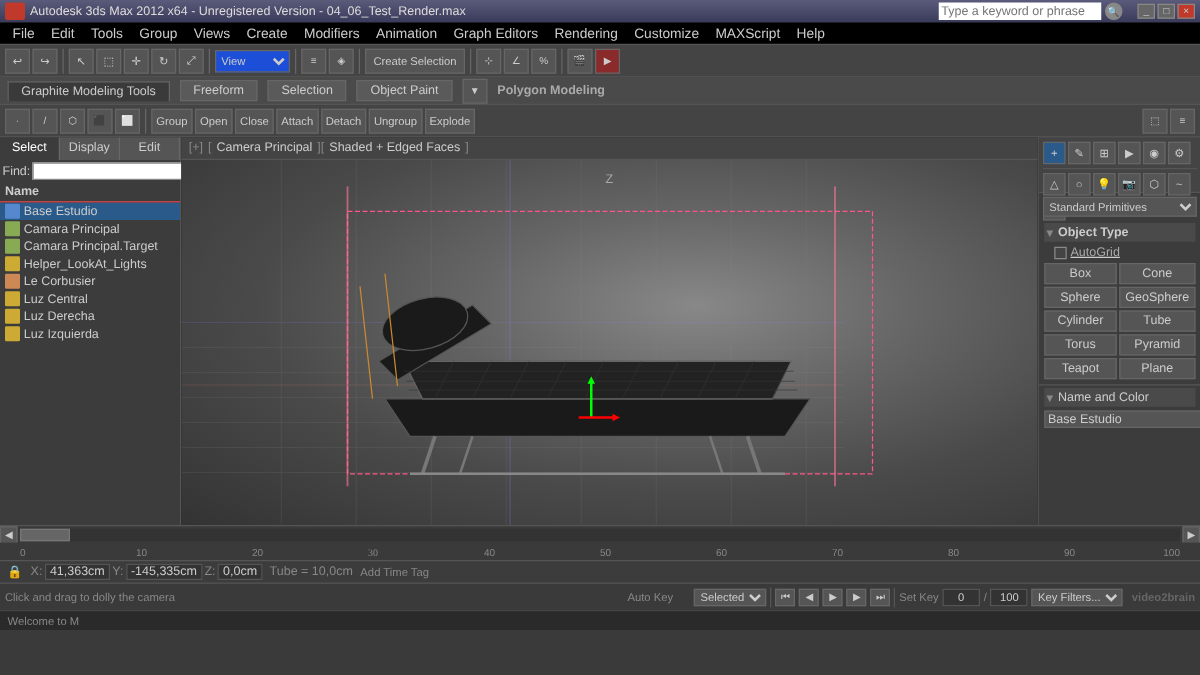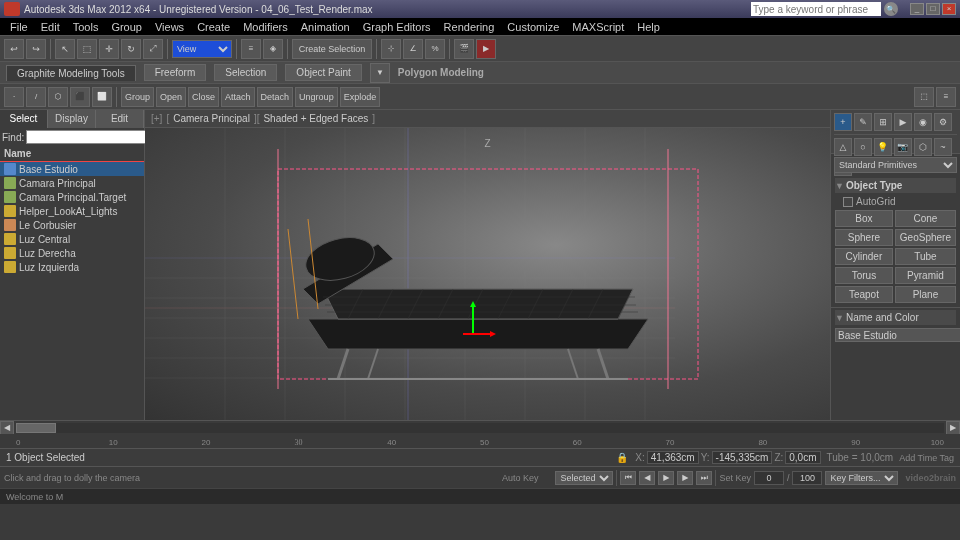--- a/index.html
+++ b/index.html
@@ -65,21 +65,21 @@
     #viewport-canvas { width: 100%; height: 100%; position: relative; overflow: hidden; }
     #viewport-bg { position: absolute; inset: 0; background: radial-gradient(ellipse at center, #787878 0%, #555 40%, #3a3a3a 100%); }
 
     
     #right-panel { width: 130px; background: #3c3c3c; border-left: 1px solid #555; display: flex; flex-direction: column; }
     #right-tabs { display: flex; flex-wrap: wrap; height: 44px; padding: 2px; gap: 1px; }
     .right-tab { width: 18px; height: 18px; background: #555; border: 1px solid #666; display: flex; align-items: center; justify-content: center; cursor: pointer; font-size: 9px; color: #ccc; }
     .right-tab.active { background: #2a5a8a; }
     .primitives-select { width: 100%; height: 16px; background: #555; border: 1px solid #666; color: #ccc; font-size: 9px; }
     .section-header { display: flex; align-items: center; gap: 4px; padding: 1px 0; color: #ccc; font-size: 10px; font-weight: bold; }
-    .autogrid-row { display: flex; align-items: center; gap: 3px; padding: 1px 4px; }
+    .autogrid-row { display: flex; align-items: center; gap: 3px; padding: 1px 4px; text-decoration: underline; }
     .checkbox-small { width: 10px; height: 10px; border: 1px solid #888; background: #444; }
     .autogrid-label { font-size: 10px; color: #aaa; }
     .button-grid { display: grid; grid-template-columns: 1fr 1fr; gap: 2px; padding: 2px 4px; }
     .prim-btn { background: #555; border: 1px solid #666; color: #ccc; font-size: 10px; padding: 2px 4px; text-align: center; cursor: pointer; }
     .name-color-row { display: flex; align-items: center; gap: 4px; }
     .name-color-input { flex: 1; height: 14px; background: #555; border: 1px solid #666; color: #ccc; font-size: 10px; padding: 0 2px; }
 
     
     #welcome-bar { height: 18px; background: #2a2a2a; border-top: 1px solid #444; display: flex; align-items: center; padding: 0 6px; }
   </style>
@@ -394,21 +394,20 @@
     <span style="position:absolute;left:50%;bottom:1px;font-size:8px;color:#888;">50</span>
     <span style="position:absolute;left:60%;bottom:1px;font-size:8px;color:#888;">60</span>
     <span style="position:absolute;left:70%;bottom:1px;font-size:8px;color:#888;">70</span>
     <span style="position:absolute;left:80%;bottom:1px;font-size:8px;color:#888;">80</span>
     <span style="position:absolute;left:90%;bottom:1px;font-size:8px;color:#888;">90</span>
     <span style="position:absolute;right:0px;bottom:1px;font-size:8px;color:#888;">100</span>
   </div>
 </div>
 
 <div style="height:18px;background:#3c3c3c;border-top:1px solid #555;display:flex;align-items:center;padding:0 6px;gap:6px;">
-  <span style="font-size:10px;color:#ccc;flex:1;">1 Object Selected</span>
   <div style="font-size:10px;color:#888;">🔒</div>
   <div style="display:flex;align-items:center;gap:2px;">
     <span style="font-size:10px;color:#888;">X:</span>
     <span style="font-size:10px;color:#ccc;background:#333;border:1px solid #555;padding:0 3px;">41,363cm</span>
     <span style="font-size:10px;color:#888;">Y:</span>
     <span style="font-size:10px;color:#ccc;background:#333;border:1px solid #555;padding:0 3px;">-145,335cm</span>
     <span style="font-size:10px;color:#888;">Z:</span>
     <span style="font-size:10px;color:#ccc;background:#333;border:1px solid #555;padding:0 3px;">0,0cm</span>
   </div>
   <span style="font-size:10px;color:#888;">Tube = 10,0cm</span>

